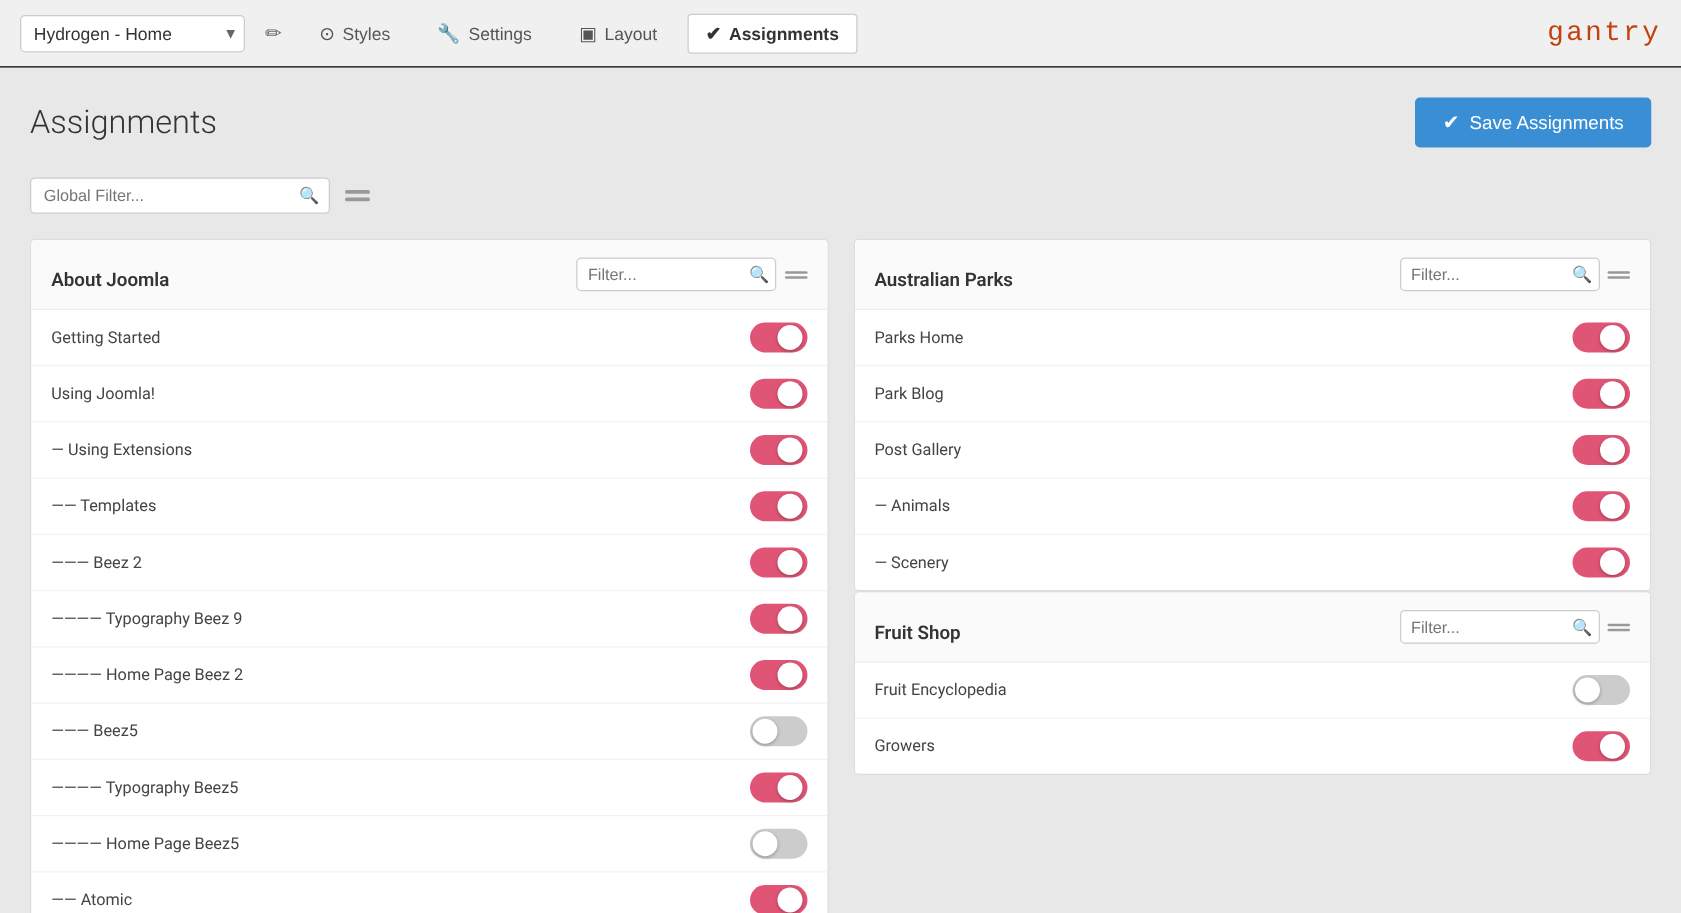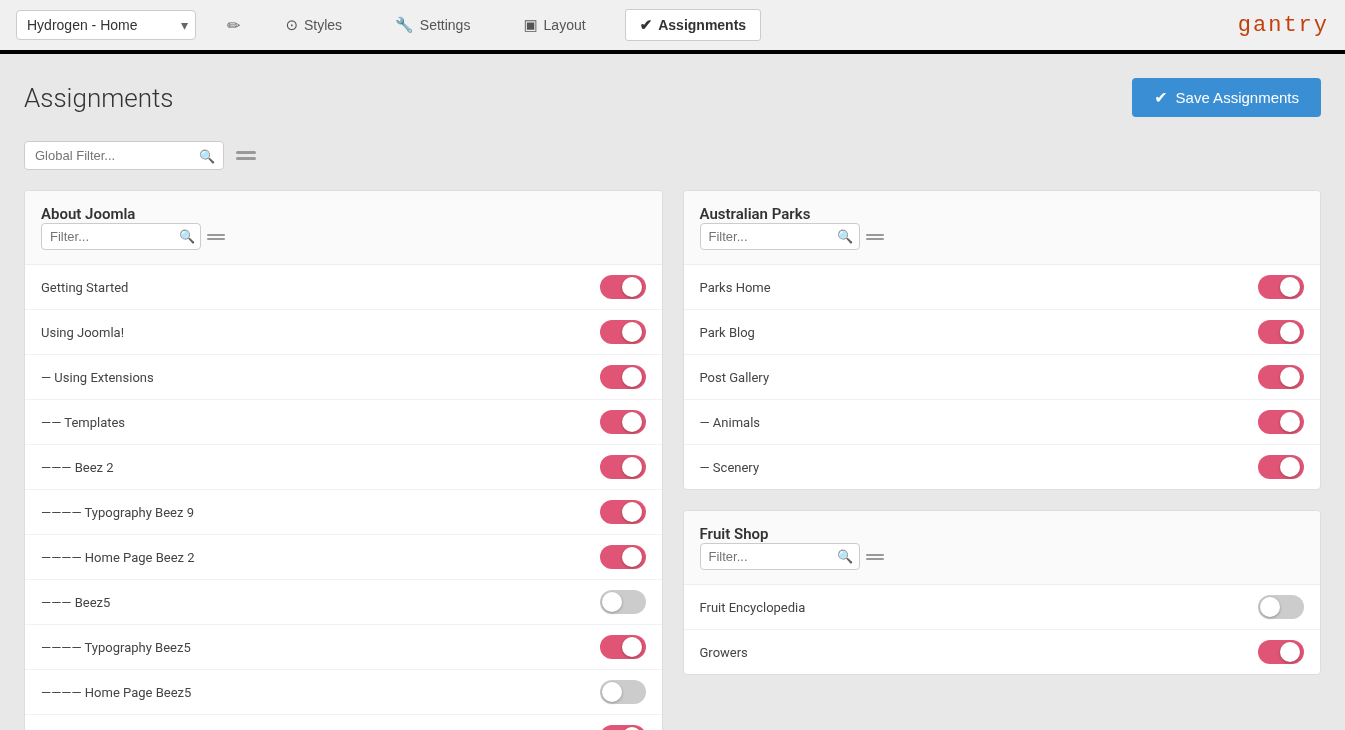--- a/index.html
+++ b/index.html
@@ -6,26 +6,26 @@
     body {
       font-family: -apple-system, BlinkMacSystemFont, 'Segoe UI', Roboto, sans-serif;
       background: #e8e8e8;
       font-size: 14px;
       color: #333;
     }
 
     
     .top-nav {
       background: #f0f0f0;
-      border-bottom: 4px solid #000000;
+      border-bottom: 1px solid #000000;
       display: flex;
       align-items: center;
       height: 54px;
       padding: 0 16px;
-      gap: 25px;
+      gap: 10px;
     }
     .dropdown-select {
       appearance: none;
       background: #fff;
       border: 1px solid #ccc;
       border-radius: 4px;
       padding: 6px 30px 6px 10px;
       font-size: 14px;
       color: #333;
       cursor: pointer;
@@ -123,21 +123,21 @@
     }
     .filter-input-wrapper {
       position: relative;
       display: inline-block;
     }
     .filter-input-wrapper input {
       padding: 6px 30px 6px 10px;
       border: 1px solid #ccc;
       border-radius: 4px;
       font-size: 13px;
-      width: 200px;
+      width: 240px;
       background: #fff;
     }
     .filter-input-wrapper .search-icon-inner {
       position: absolute;
       right: 8px;
       top: 50%;
       transform: translateY(-50%);
       color: #999;
       font-size: 13px;
       pointer-events: none;
@@ -167,26 +167,25 @@
 
     
     .category-card {
       background: #fff;
       border: 1px solid #ddd;
       border-radius: 4px;
       overflow: hidden;
     }
     .card-header {
       display: flex;
-      align-items: flex-start;
+      align-items: flex-end;
       justify-content: space-between;
       padding: 14px 16px;
       border-bottom: 1px solid #eee;
       background: #fafafa;
-      flex-direction: column;
     }
     .card-title {
       font-size: 15px;
       font-weight: 600;
       color: #333;
     }
     .card-filter-wrapper {
       display: flex;
       align-items: center;
       gap: 6px;
@@ -409,21 +408,21 @@
             <span class="list-item-label">———— Home Page Beez5</span>
             <label class="toggle-switch"><input type="checkbox" style=""><span class="toggle-slider"></span></label>
           </div>
           <div class="list-item">
             <span class="list-item-label">—— Atomic</span>
             <label class="toggle-switch"><input type="checkbox" checked="" style=""><span class="toggle-slider"></span></label>
           </div>
         </div>
     </div>
 
-    <div style="display:flex;flex-direction:column;gap:20px;">
+    <div style="display:flex;flex-direction:column;">
 
       <div class="category-card">
         <div class="card-header">
           <span class="card-title">Australian Parks</span>
           <div class="card-filter-wrapper">
             <div class="filter-input-container">
               <input type="text" class="card-filter-input" placeholder="Filter..." style="">
               <span class="card-filter-search-icon">🔍</span>
             </div>
             <div class="toggle-group">

